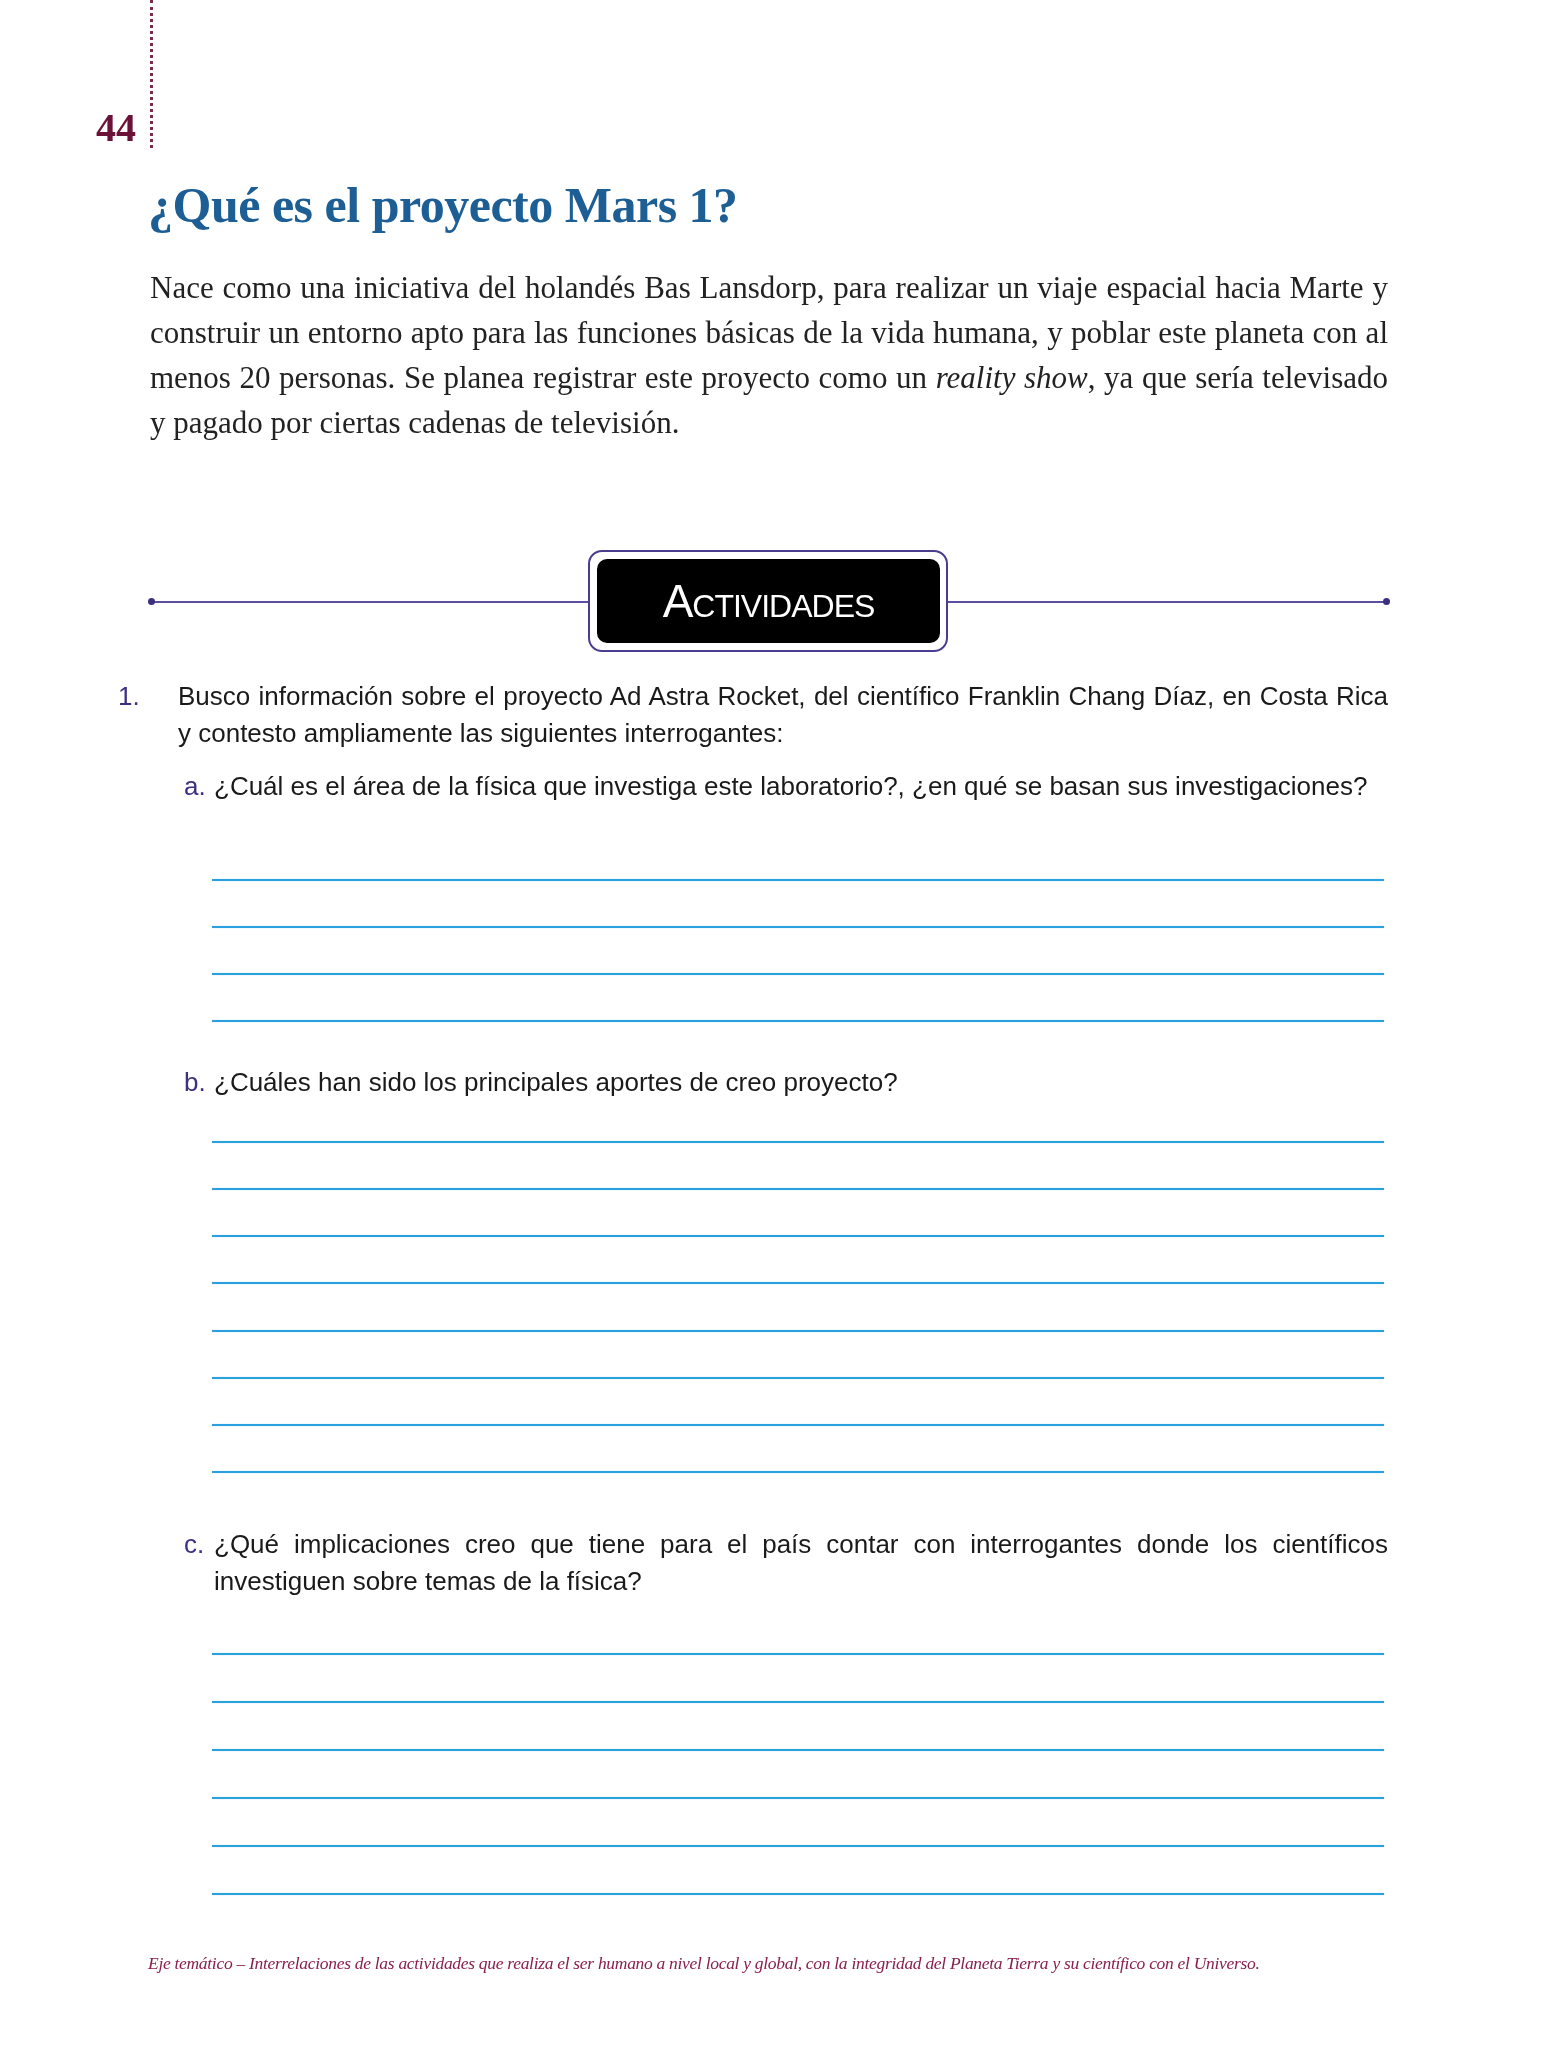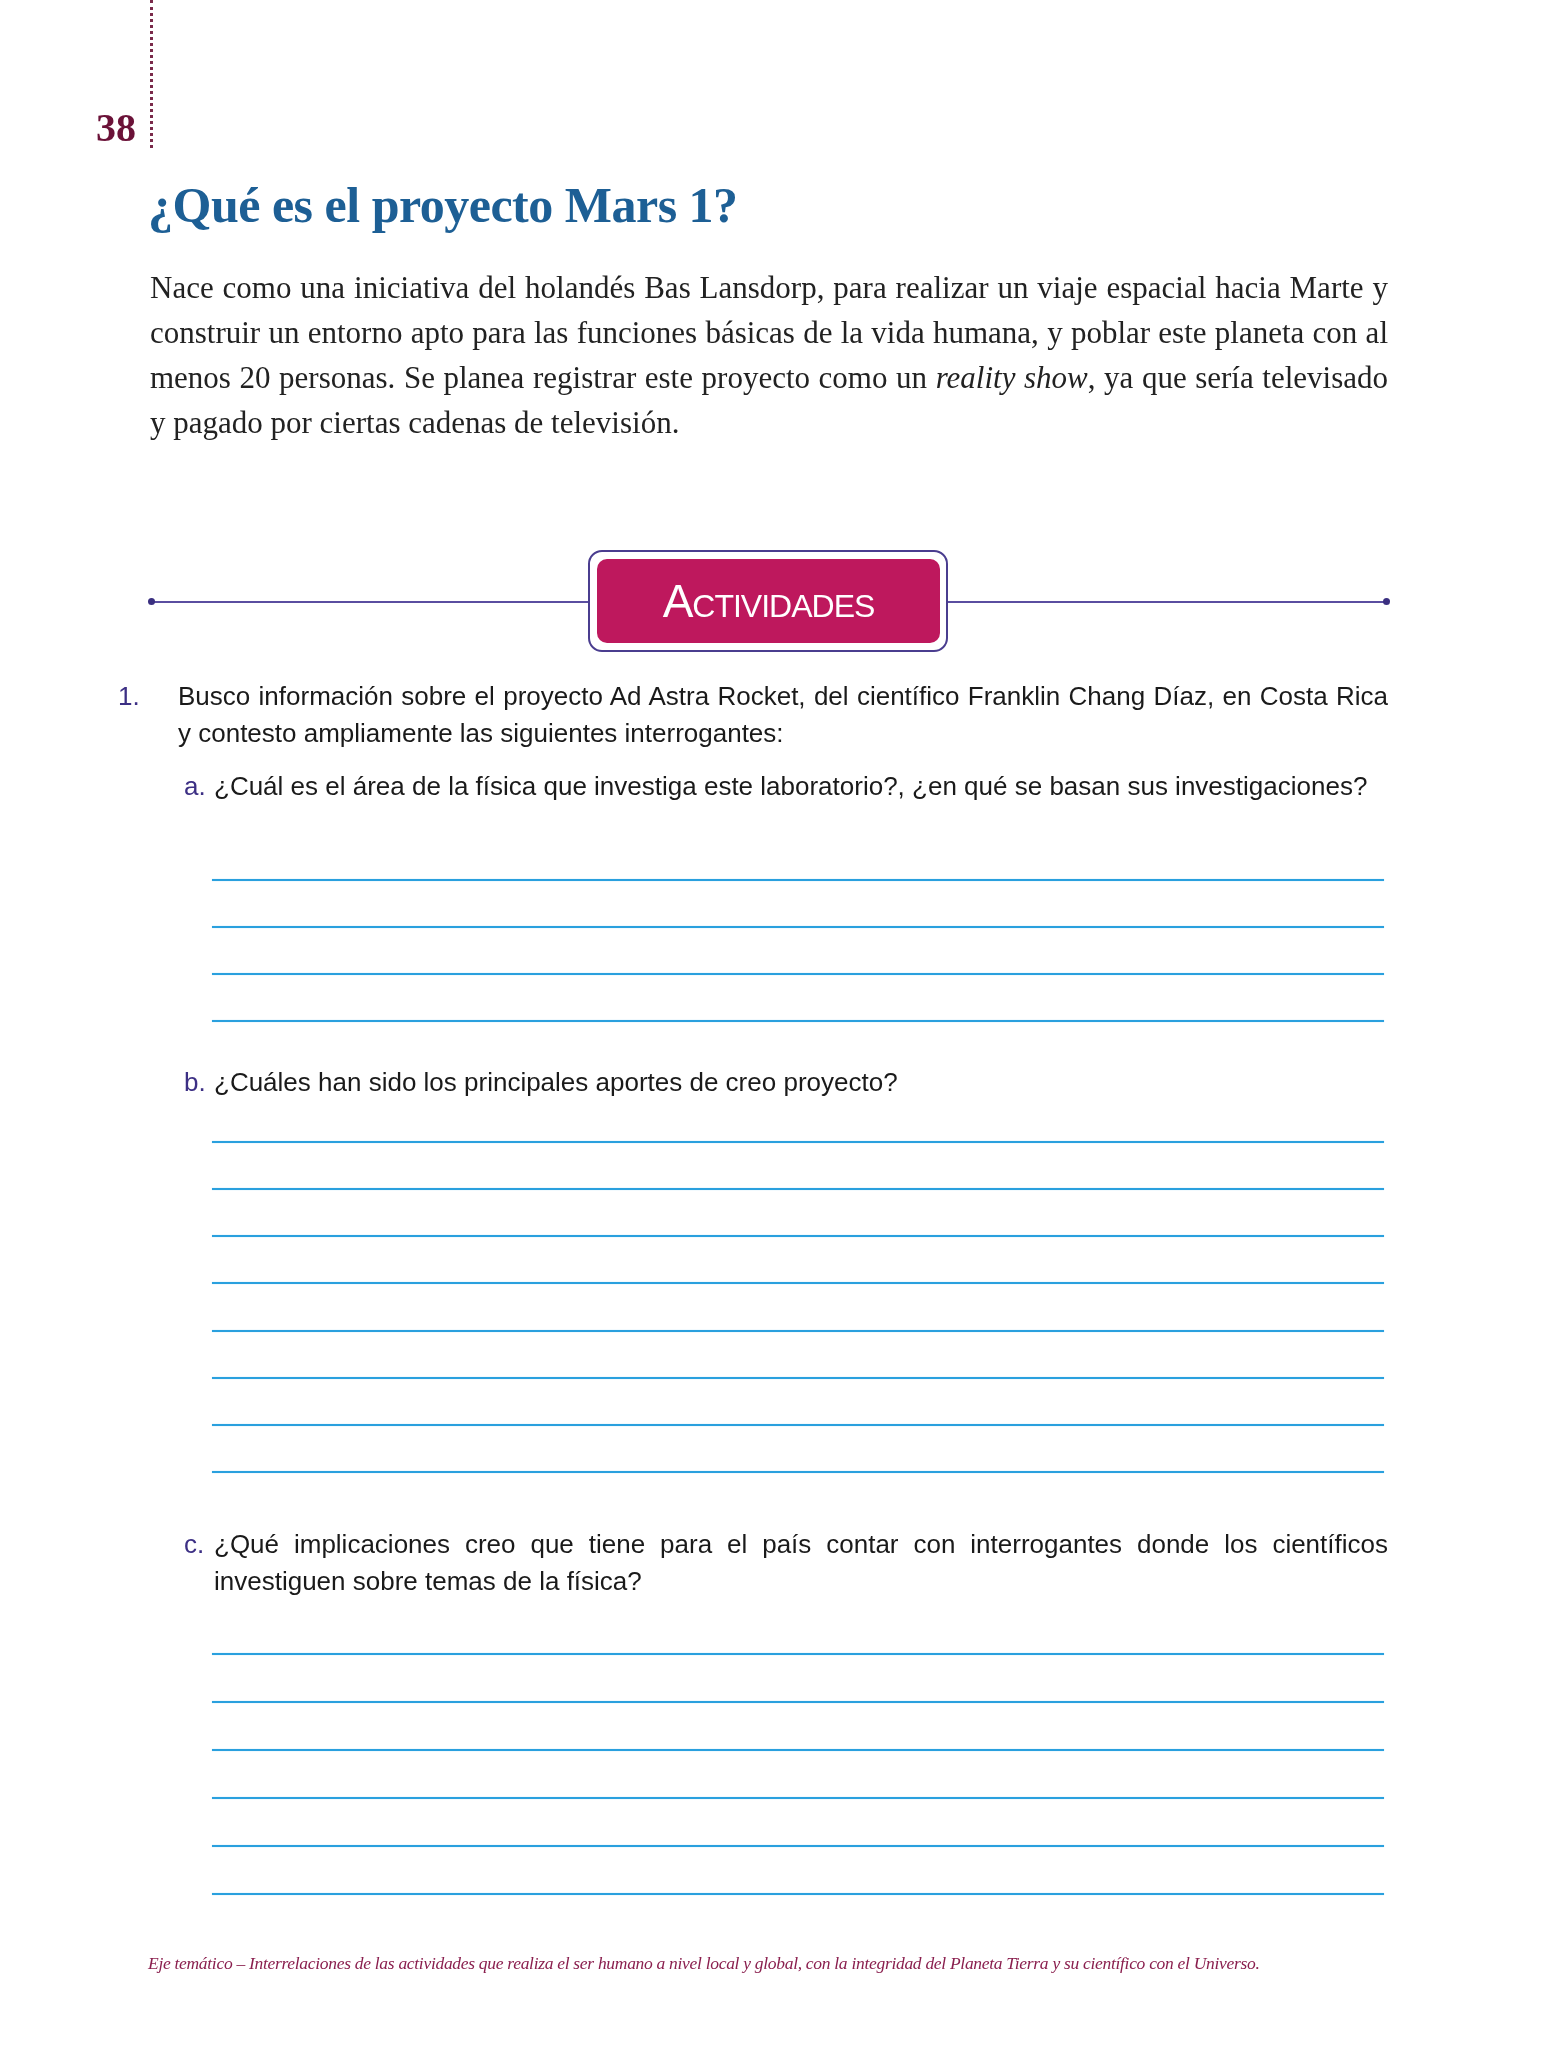--- a/index.html
+++ b/index.html
@@ -40,21 +40,21 @@
   .dot-left { left: 148px; }
   .dot-right { left: 1383px; }
 
   .activities-frame {
     left: 588px; top: 550px; width: 360px; height: 102px;
     border: 2px solid #4a3d8f; border-radius: 14px; background: #ffffff;
     box-sizing: border-box;
   }
   .activities-box {
     left: 597px; top: 559px; width: 343px; height: 84px;
-    background: #be185d; border-radius: 10px;
+    background: #000000; border-radius: 10px;
     display: flex; align-items: center; justify-content: center;
   }
   .activities-label {
     font-family: "Liberation Sans", sans-serif;
     color: #ffffff; font-size: 46px; letter-spacing: -1px;
     font-variant: small-caps; line-height: 1;
   }
 
   .q1 {
     left: 148px; top: 678px; width: 1240px;
@@ -88,21 +88,21 @@
     left: 148px; top: 1953px;
     font-family: "Liberation Serif", serif; font-style: italic;
     font-size: 17.5px; color: #8a1f4e; letter-spacing: -0.3px;
     white-space: nowrap;
   }
 </style>
 </head>
 <body>
 
 <div class="abs dotted-rule"></div>
-<div class="abs page-number">38</div>
+<div class="abs page-number">44</div>
 
 <h1 class="abs title" style="margin:0;text-align:center;">¿Qué es el proyecto Mars 1?</h1>
 
 <p class="abs intro" style="margin:0;"><span>Nace como una iniciativa del holandés Bas Lansdorp, para realizar un viaje espacial hacia Marte y construir un entorno apto para las funciones básicas de la vida humana, y poblar este planeta con al menos 20 personas. Se planea registrar este proyecto como un </span><em>reality show</em><span>, ya que sería televisado y pagado por ciertas cadenas de televisión.</span></p>
 
 <div class="abs activities-line line-left"></div>
 <div class="abs activities-line line-right"></div>
 <div class="abs dot dot-left"></div>
 <div class="abs dot dot-right"></div>
 <div class="abs activities-frame"></div>

